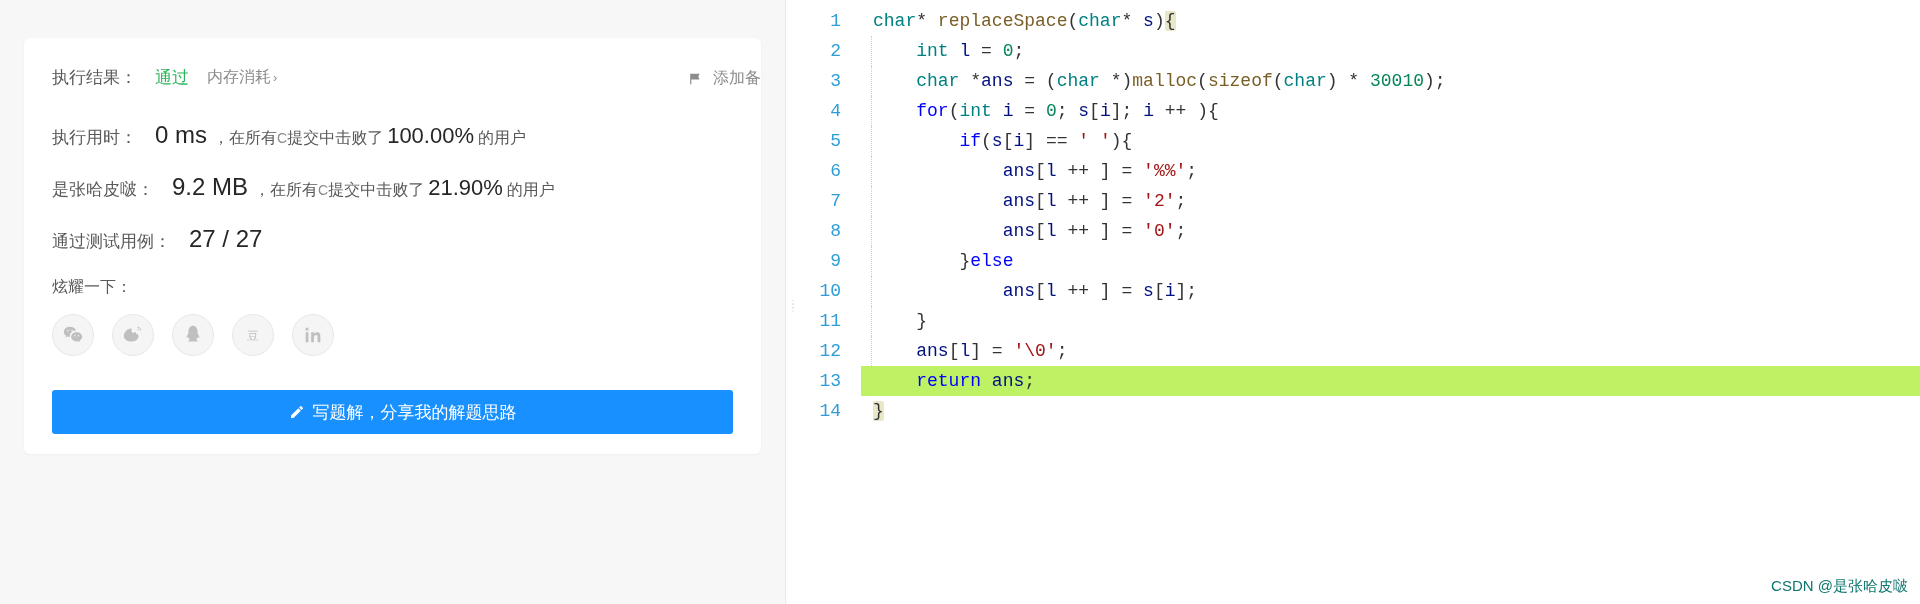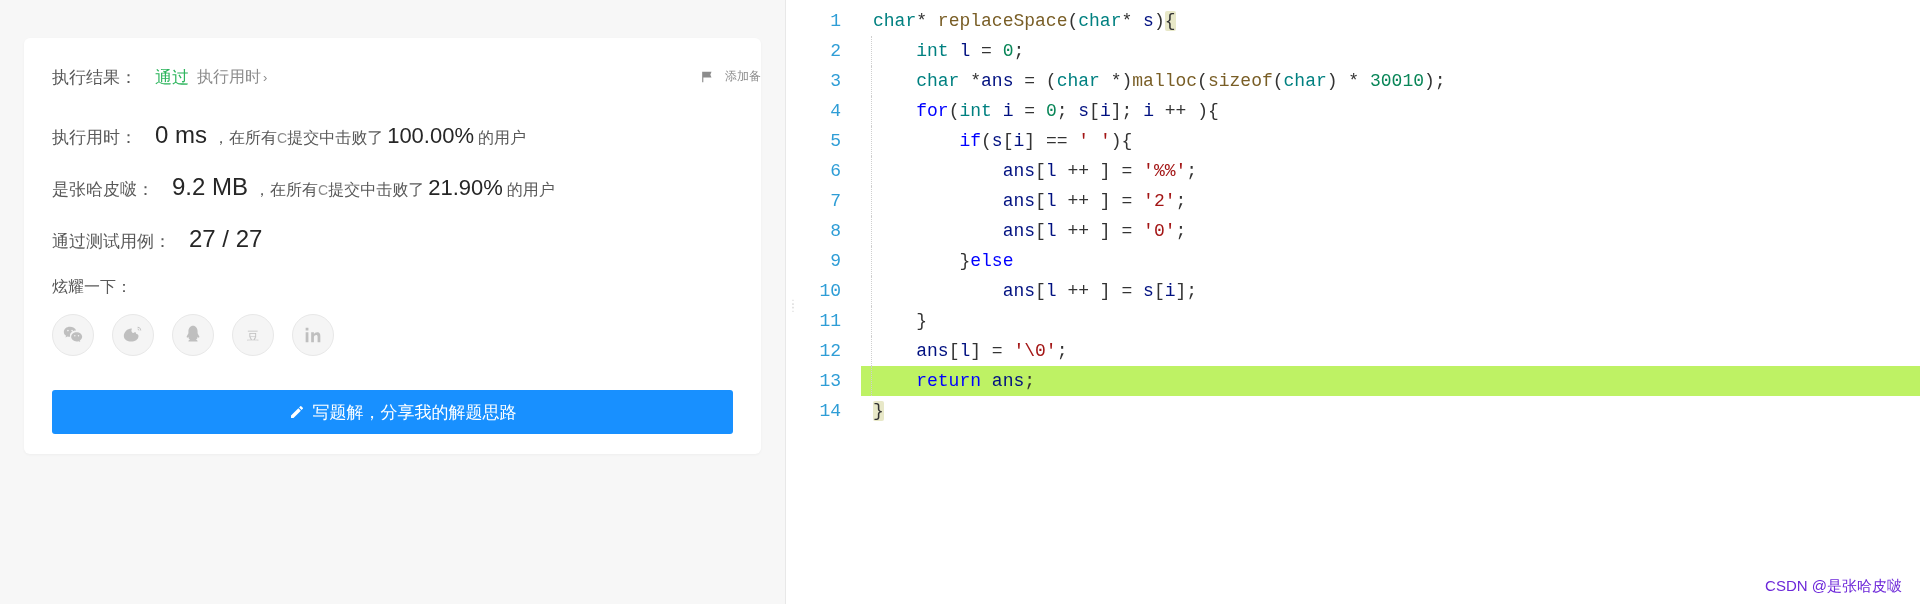--- a/index.html
+++ b/index.html
@@ -20,27 +20,27 @@
       margin: 28px 24px 0 24px;
       border-radius: 6px;
       padding: 28px 28px 20px 28px;
       box-shadow: 0 1px 3px rgba(0,0,0,0.04);
       position: relative;
     }
     .row { display: flex; align-items: baseline; margin-bottom: 24px; font-size: 17px; color: #262626; }
     .row.first { margin-bottom: 32px; align-items: center; text-align: right; }
     .row .label { color: #595959; margin-right: 18px; font-size: 17px; }
     .pass-badge {
-      color: #2db55d; font-size: 17px; margin-right: 8px;
+      color: #2db55d; font-size: 17px; margin-right: 18px;
     }
     .detail-link { color: #8c8c8c; font-size: 16px; cursor: pointer; display: inline-flex; align-items: center; }
     .detail-link .chev { margin-left: 2px; font-size: 13px; }
     .add-note {
       position: absolute; right: 0; top: 30px;
-      color: #8c8c8c; font-size: 12px; cursor: pointer;
+      color: #8c8c8c; font-size: 16px; cursor: pointer;
       display: inline-flex; align-items: center; gap: 10px;
     }
     .big-val { font-size: 24px; font-weight: 500; color: #262626; margin-right: 6px; }
     .mid-text { color: #595959; font-size: 16px; }
     .lang-tag { font-size: 14px; color: #8c8c8c; }
     .pct { font-size: 22px; font-weight: 500; color: #262626; margin: 0 4px; text-align: right; }
     .share-label { color: #595959; font-size: 16px; margin-bottom: 16px; display:block; }
     .share-row { display:flex; gap: 18px; margin-bottom: 34px; }
     .share-btn {
       width: 42px; height: 42px; border-radius: 50%;
@@ -86,36 +86,36 @@
     .kw { color: #0000ff; text-align: center; }
     .type { color: #008080; }
     .fn { color: #795e26; }
     .num { color: #098658; }
     .str { color: #a31515; }
     .punc { color: #333; }
     .ident { color: #001080; }
     .op { color: #333; }
     .brace-hl { background: #e8e8c8; border-radius:2px; }
     .watermark {
-      position: absolute; right: 18px; bottom: 8px;
-      color: #6d28d9; font-size: 15px;
+      position: absolute; right: 12px; bottom: 8px;
+      color: #0f766e; font-size: 15px;
       font-family: -apple-system, sans-serif;
     }
     .flag-icon { width:14px; height:14px; }
   </style>
 </head>
 <body>
 
 <div class="left-panel">
   <div class="result-card">
     <div class="row first">
       <span class="label">执行结果：</span>
       <span class="pass-badge">通过</span>
       <span class="detail-link">
-        <span>执行用时</span>
+        <span>内存消耗</span>
         <span class="chev">›</span>
       </span>
       <span class="add-note">
         <svg class="flag-icon" viewBox="0 0 24 24">
             <path fill="#8c8c8c" d="M4 3h14l-2 5 2 5H4v8H2V3h2z"></path>
           </svg>
         <span>添加备</span>
       </span>
     </div>
 

